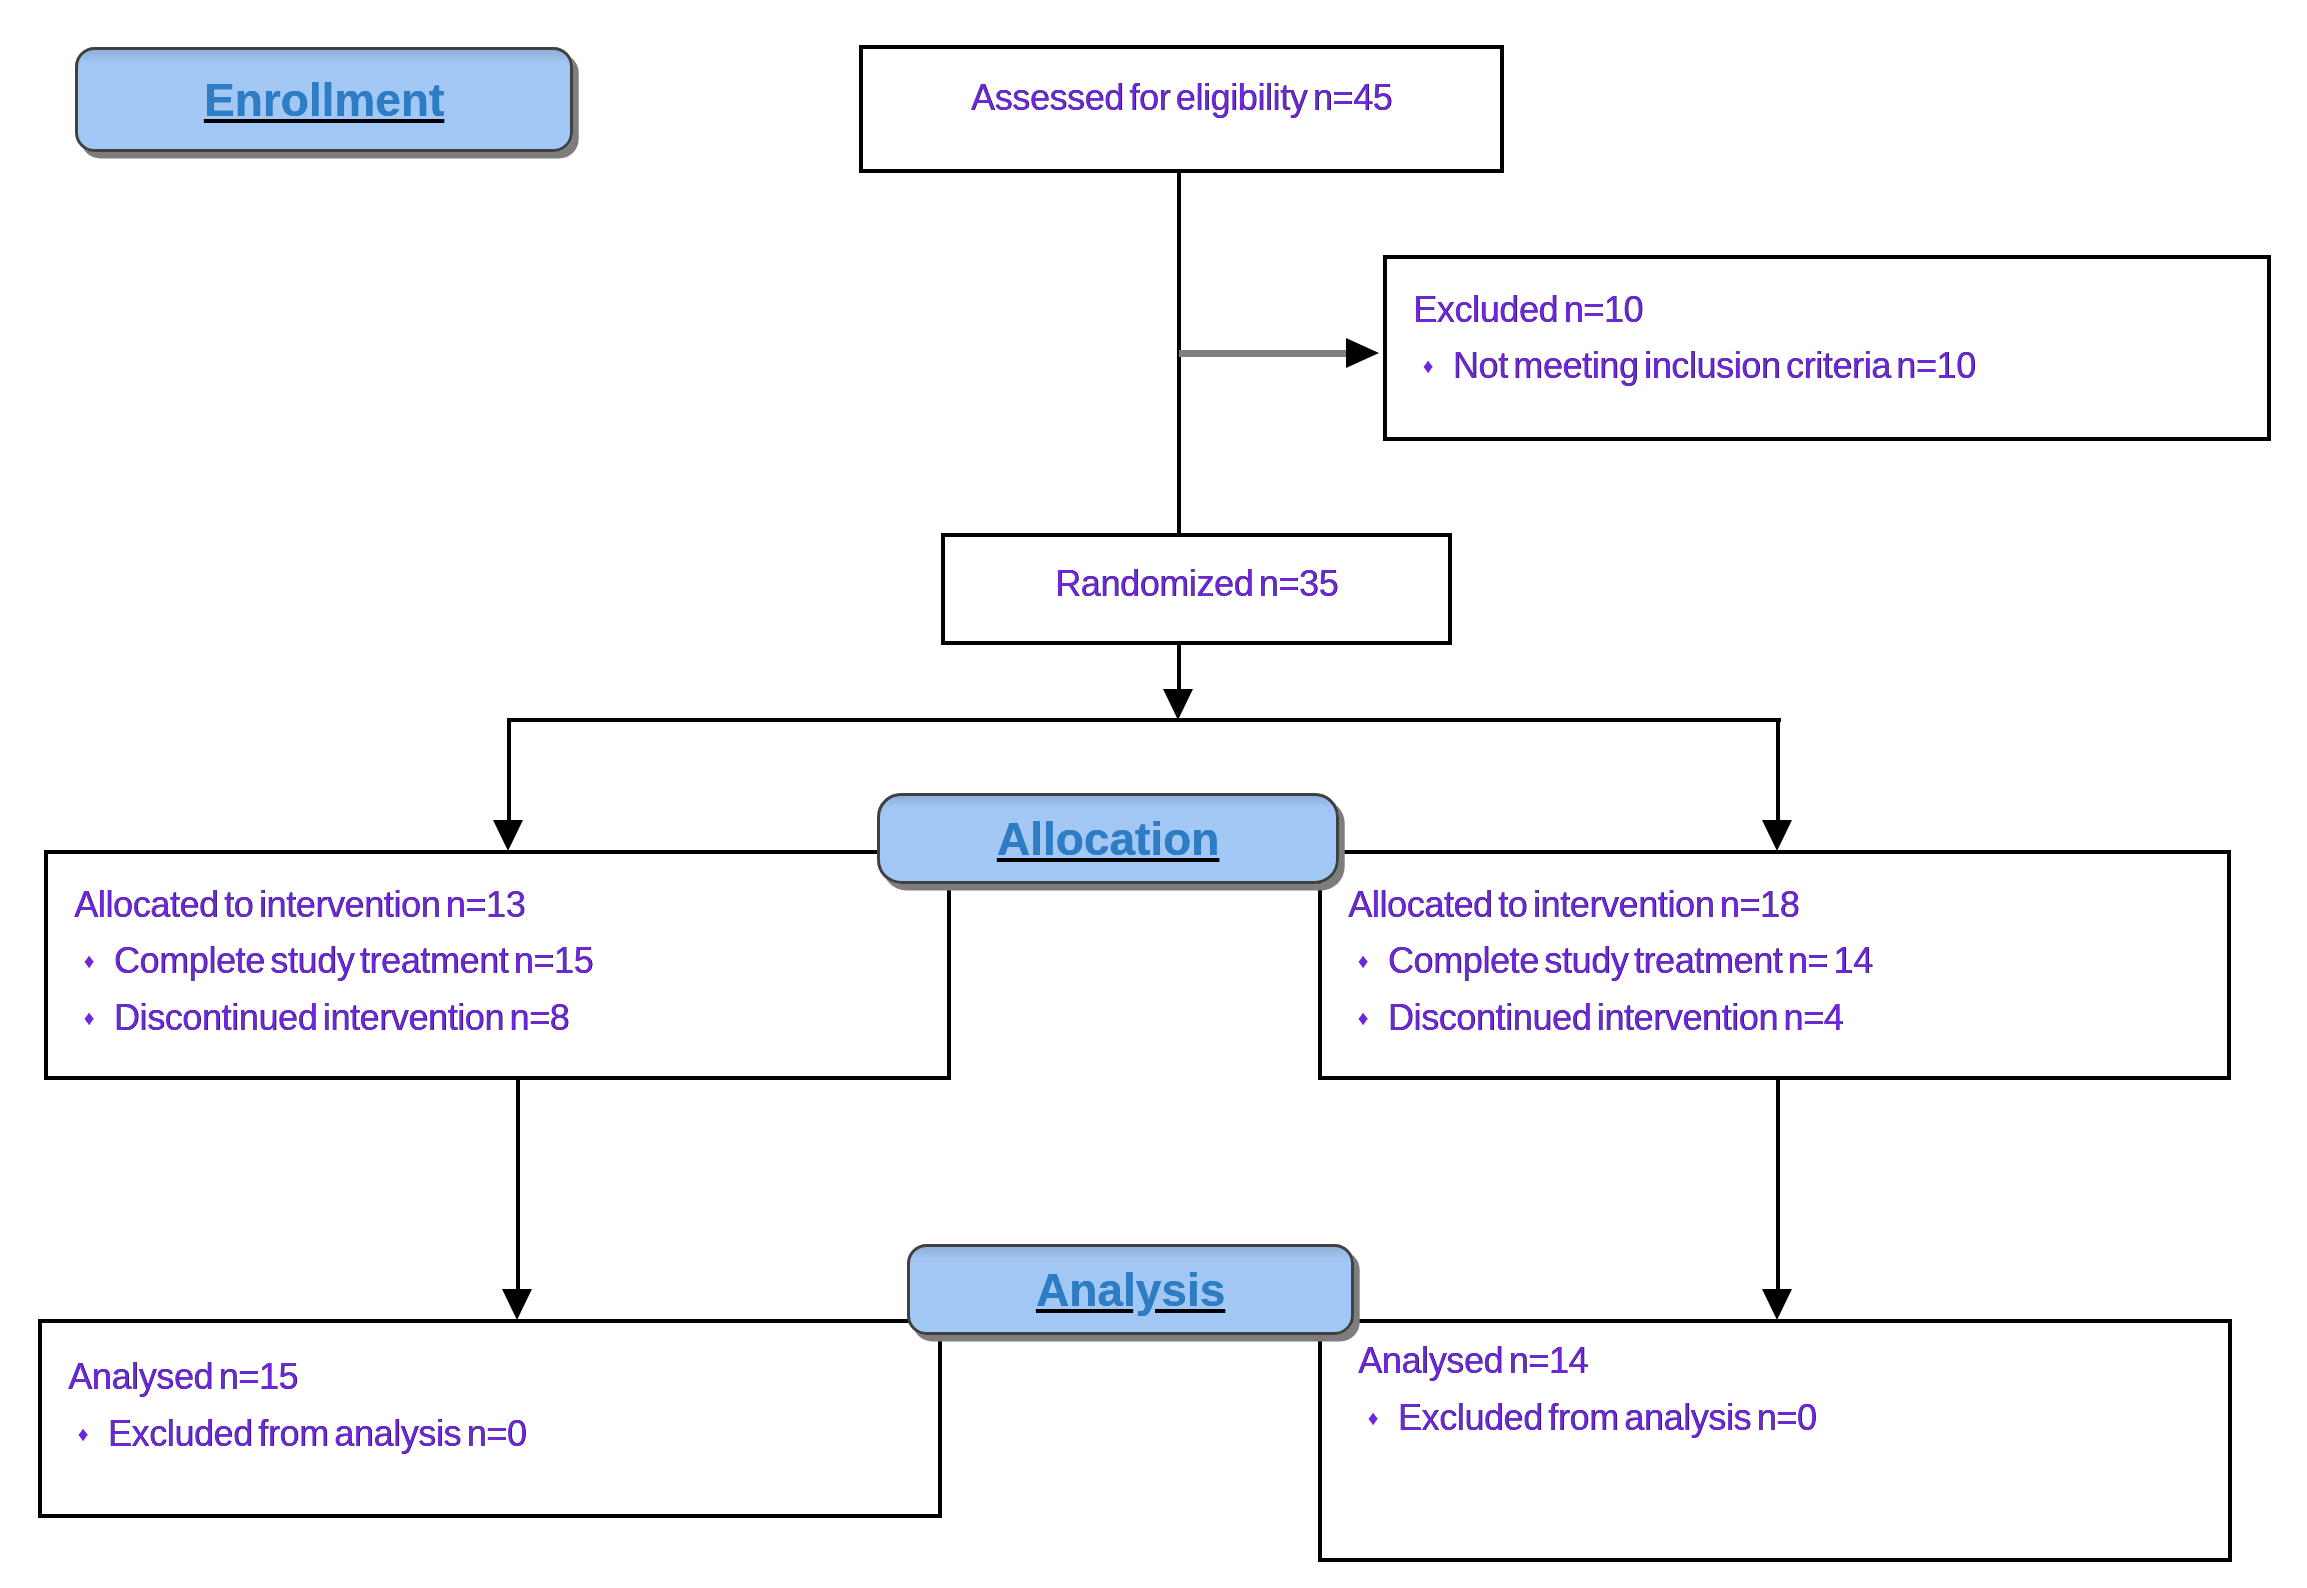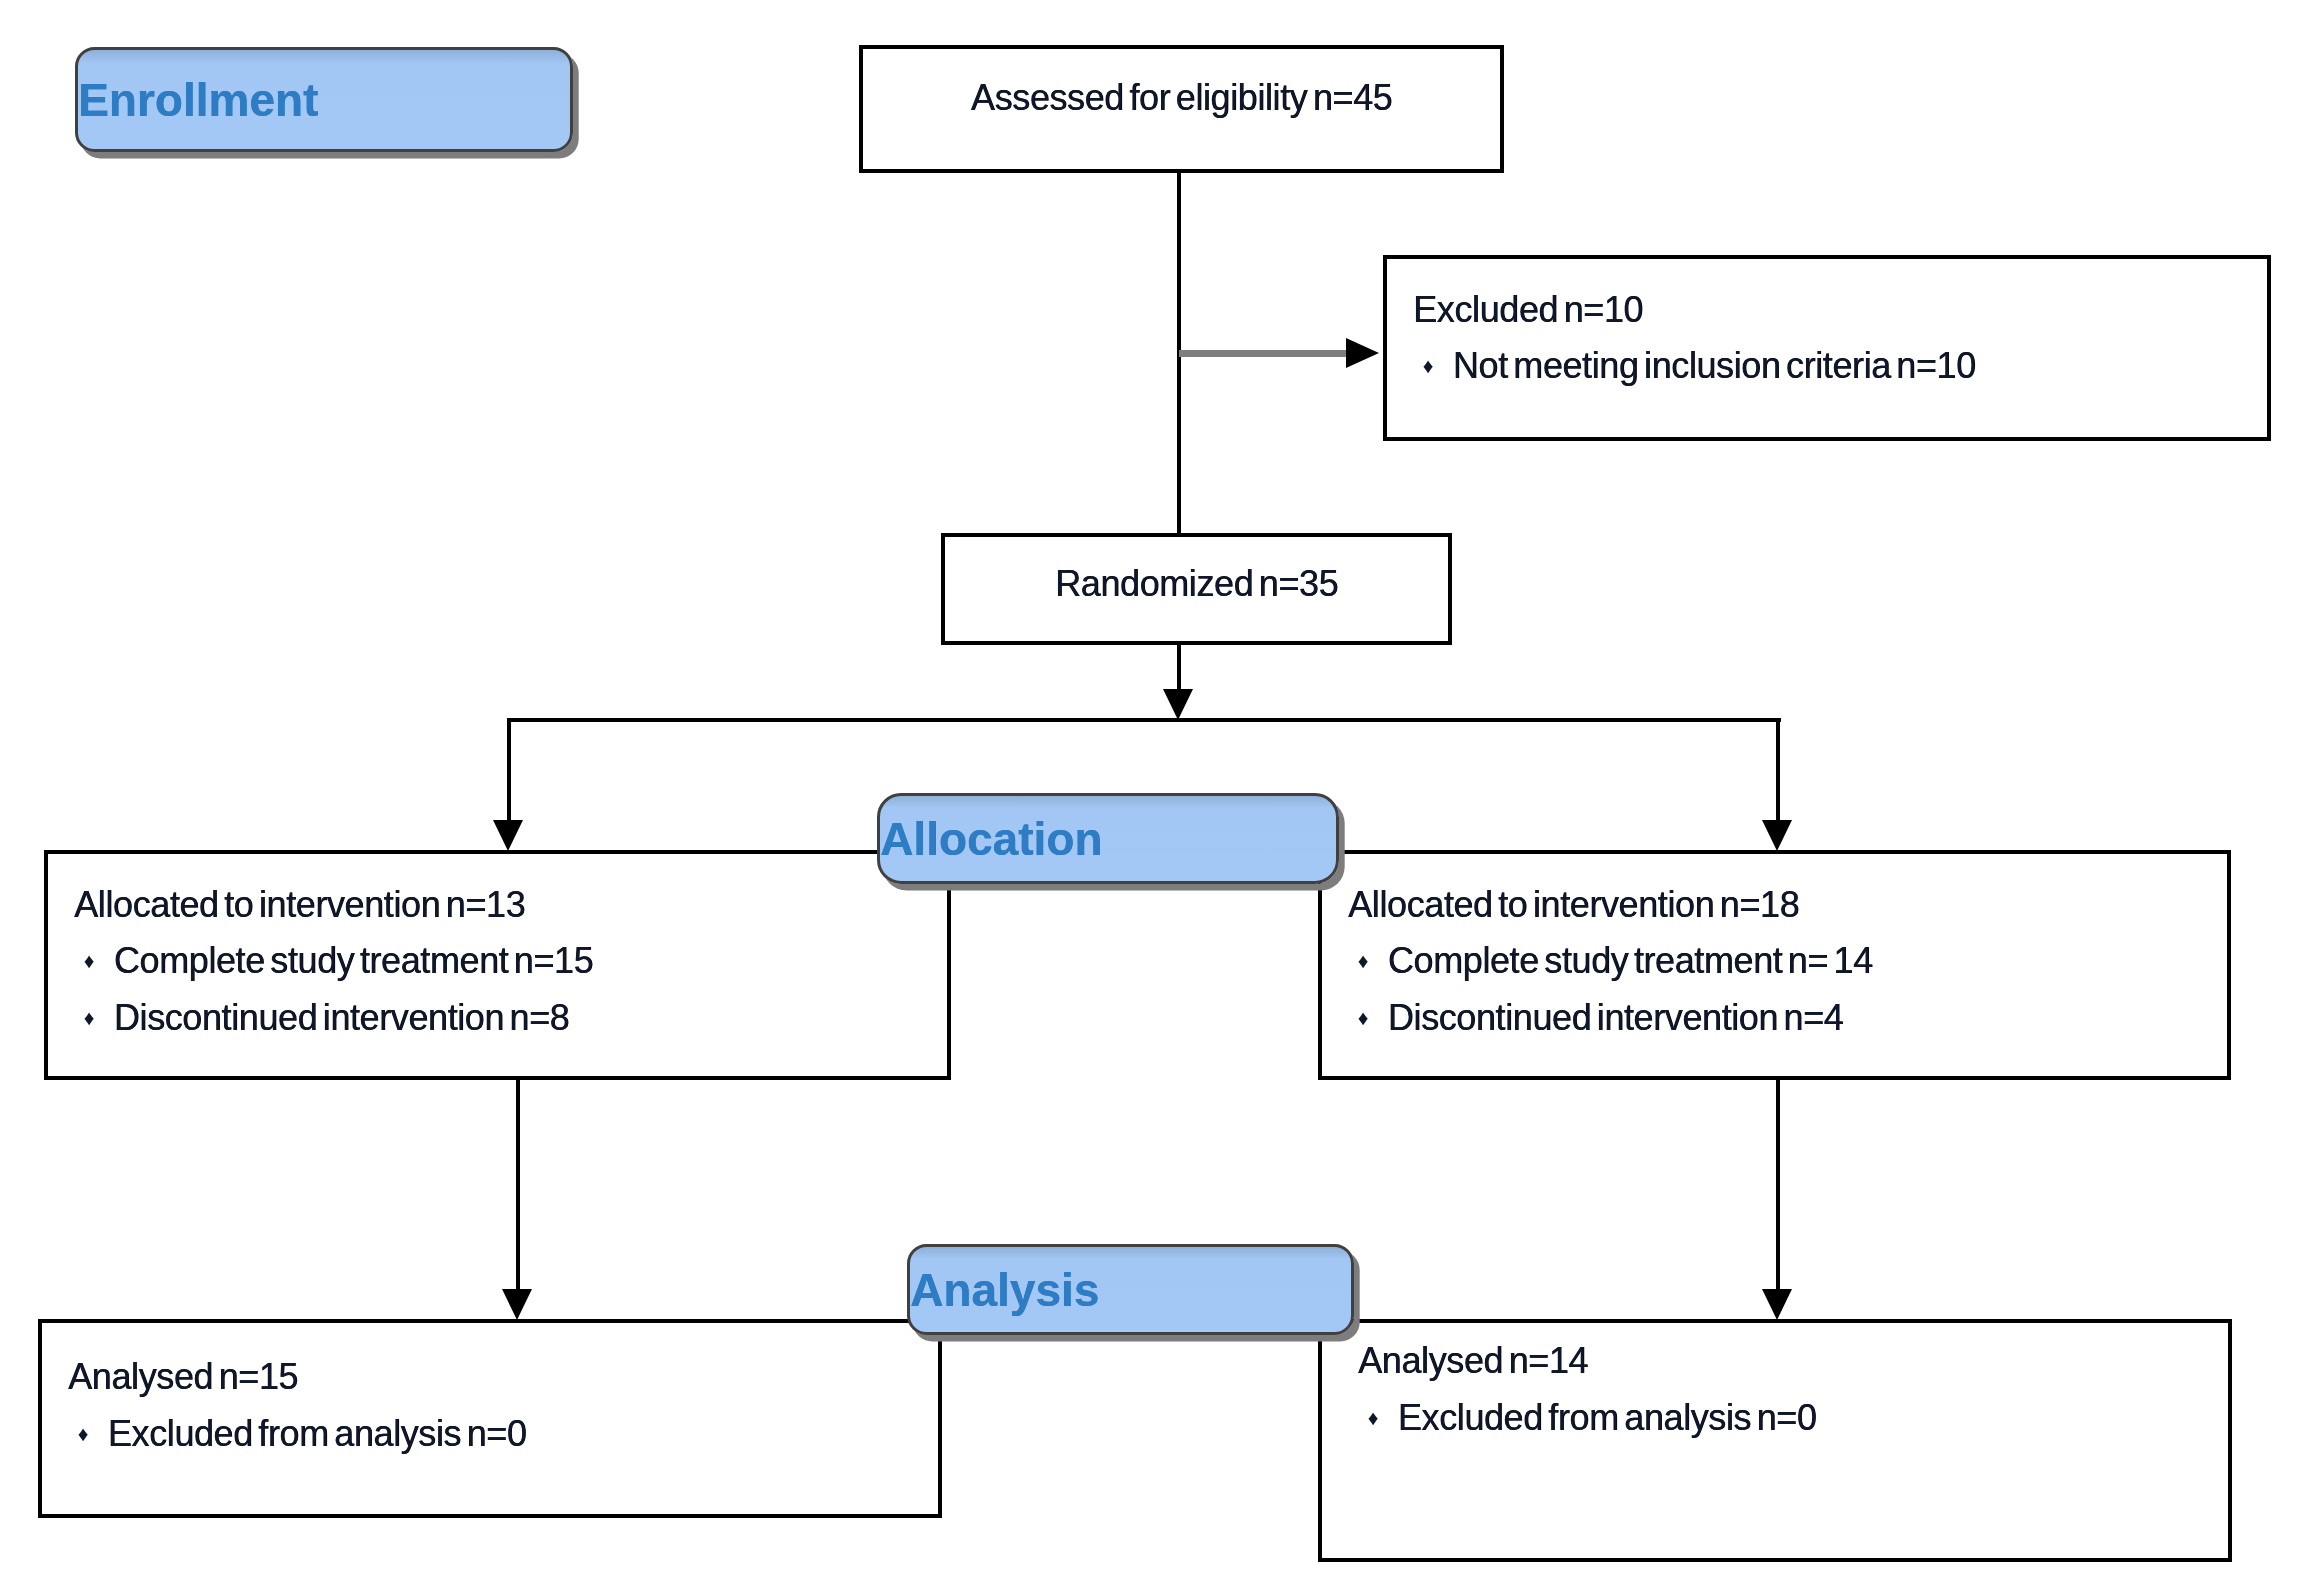--- a/index.html
+++ b/index.html
@@ -15,37 +15,39 @@
   
   .badge {
     position: absolute;
     box-sizing: border-box;
     border: 3.3px solid #404040;
     border-radius: 19.6px;
     background: linear-gradient(180deg, #8fb0d8 0%, #a2c7f4 14%, #a2c8f6 100%);
     box-shadow: 5.7px 6.5px 0 #7d7d7d;
     display: flex;
     align-items: center;
+    justify-content: center;
     z-index: 6;
+    text-decoration: underline;
   }
   .badge-label {
     font-size: 46px;
     font-weight: 700;
     color: #2e7cc3;
     letter-spacing: 0px;
     text-shadow: 0.4px 0 0 #2e7cc3;
   }
 
   
   .fbox {
     position: absolute;
     box-sizing: border-box;
     background: #ffffff;
     border: 4.1px solid #000000;
-    color: #0f172a;
+    color: #6d28d9;
     font-size: 36px;
     line-height: 51px;
     z-index: 2;
     word-spacing: -4.1px;
     letter-spacing: -0.4px;
     text-shadow: 0.5px 0 0 #000;
   }
   .fbox .pad { padding: 24.5px 26px 0 26px; }
   .fbox.center { text-align: center; }
   .bullet-row { margin-top: 5.7px; padding-left: 9.8px; }

